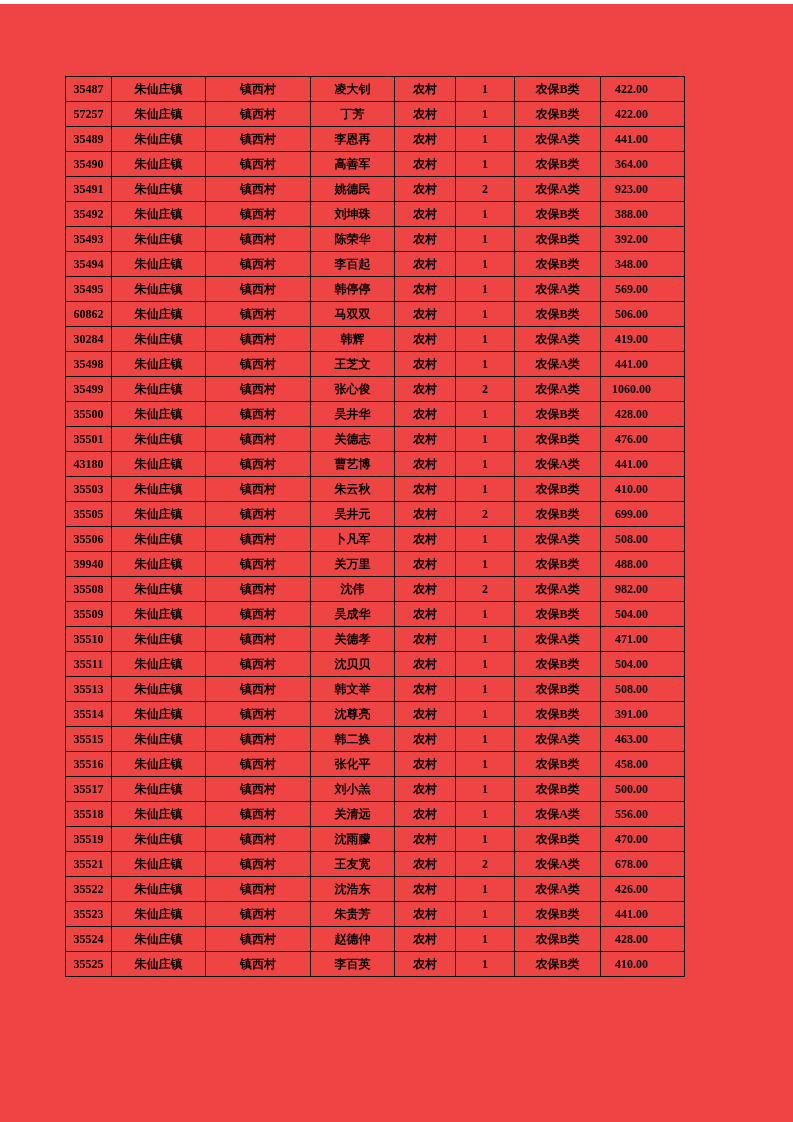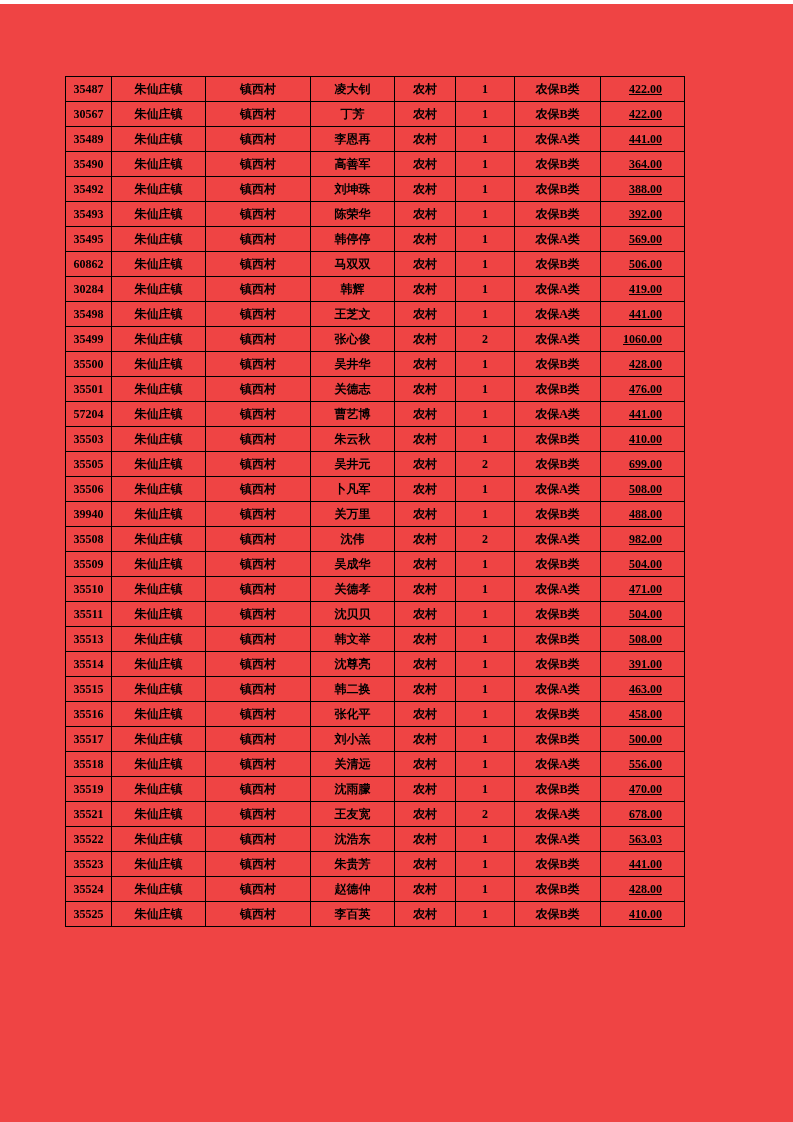--- a/index.html
+++ b/index.html
@@ -35,23 +35,21 @@
     height: 24px;
     font-size: 12px;
     font-weight: bold;
     text-align: center;
     vertical-align: middle;
     padding: 0;
     white-space: nowrap;
     overflow: hidden;
   }
   table.record-table td.col-amount {
-    text-align: right;
     padding-right: 22px;
-    text-decoration: underline;
   }
   col.c-id      { width: 46px; }
   col.c-town    { width: 94px; }
   col.c-village { width: 105px; }
   col.c-name    { width: 84px; }
   col.c-category{ width: 61px; }
   col.c-count   { width: 59px; }
   col.c-type    { width: 86px; }
   col.c-amount  { width: 84px; }
 </style>
@@ -75,21 +73,21 @@
           <td class="col-id">35487</td>
           <td class="col-town">朱仙庄镇</td>
           <td class="col-village">镇西村</td>
           <td class="col-name">凌大钊</td>
           <td class="col-category">农村</td>
           <td class="col-count">1</td>
           <td class="col-type">农保B类</td>
           <td class="col-amount">422.00</td>
         </tr>
         <tr>
-          <td class="col-id">30567</td>
+          <td class="col-id">57257</td>
           <td class="col-town">朱仙庄镇</td>
           <td class="col-village">镇西村</td>
           <td class="col-name">丁芳</td>
           <td class="col-category">农村</td>
           <td class="col-count">1</td>
           <td class="col-type">农保B类</td>
           <td class="col-amount">422.00</td>
         </tr>
         <tr>
           <td class="col-id">35489</td>
@@ -105,40 +103,60 @@
           <td class="col-id">35490</td>
           <td class="col-town">朱仙庄镇</td>
           <td class="col-village">镇西村</td>
           <td class="col-name">高善军</td>
           <td class="col-category">农村</td>
           <td class="col-count">1</td>
           <td class="col-type">农保B类</td>
           <td class="col-amount">364.00</td>
         </tr>
         <tr>
+          <td class="col-id">35491</td>
+          <td class="col-town">朱仙庄镇</td>
+          <td class="col-village">镇西村</td>
+          <td class="col-name">姚德民</td>
+          <td class="col-category">农村</td>
+          <td class="col-count">2</td>
+          <td class="col-type">农保A类</td>
+          <td class="col-amount">923.00</td>
+        </tr>
+        <tr>
           <td class="col-id">35492</td>
           <td class="col-town">朱仙庄镇</td>
           <td class="col-village">镇西村</td>
           <td class="col-name">刘坤珠</td>
           <td class="col-category">农村</td>
           <td class="col-count">1</td>
           <td class="col-type">农保B类</td>
           <td class="col-amount">388.00</td>
         </tr>
         <tr>
           <td class="col-id">35493</td>
           <td class="col-town">朱仙庄镇</td>
           <td class="col-village">镇西村</td>
           <td class="col-name">陈荣华</td>
           <td class="col-category">农村</td>
           <td class="col-count">1</td>
           <td class="col-type">农保B类</td>
           <td class="col-amount">392.00</td>
         </tr>
         <tr>
+          <td class="col-id">35494</td>
+          <td class="col-town">朱仙庄镇</td>
+          <td class="col-village">镇西村</td>
+          <td class="col-name">李百起</td>
+          <td class="col-category">农村</td>
+          <td class="col-count">1</td>
+          <td class="col-type">农保B类</td>
+          <td class="col-amount">348.00</td>
+        </tr>
+        <tr>
           <td class="col-id">35495</td>
           <td class="col-town">朱仙庄镇</td>
           <td class="col-village">镇西村</td>
           <td class="col-name">韩停停</td>
           <td class="col-category">农村</td>
           <td class="col-count">1</td>
           <td class="col-type">农保A类</td>
           <td class="col-amount">569.00</td>
         </tr>
         <tr>
@@ -195,21 +213,21 @@
           <td class="col-id">35501</td>
           <td class="col-town">朱仙庄镇</td>
           <td class="col-village">镇西村</td>
           <td class="col-name">关德志</td>
           <td class="col-category">农村</td>
           <td class="col-count">1</td>
           <td class="col-type">农保B类</td>
           <td class="col-amount">476.00</td>
         </tr>
         <tr>
-          <td class="col-id">57204</td>
+          <td class="col-id">43180</td>
           <td class="col-town">朱仙庄镇</td>
           <td class="col-village">镇西村</td>
           <td class="col-name">曹艺博</td>
           <td class="col-category">农村</td>
           <td class="col-count">1</td>
           <td class="col-type">农保A类</td>
           <td class="col-amount">441.00</td>
         </tr>
         <tr>
           <td class="col-id">35503</td>
@@ -372,21 +390,21 @@
           <td class="col-amount">678.00</td>
         </tr>
         <tr>
           <td class="col-id">35522</td>
           <td class="col-town">朱仙庄镇</td>
           <td class="col-village">镇西村</td>
           <td class="col-name">沈浩东</td>
           <td class="col-category">农村</td>
           <td class="col-count">1</td>
           <td class="col-type">农保A类</td>
-          <td class="col-amount">563.03</td>
+          <td class="col-amount">426.00</td>
         </tr>
         <tr>
           <td class="col-id">35523</td>
           <td class="col-town">朱仙庄镇</td>
           <td class="col-village">镇西村</td>
           <td class="col-name">朱贵芳</td>
           <td class="col-category">农村</td>
           <td class="col-count">1</td>
           <td class="col-type">农保B类</td>
           <td class="col-amount">441.00</td>

